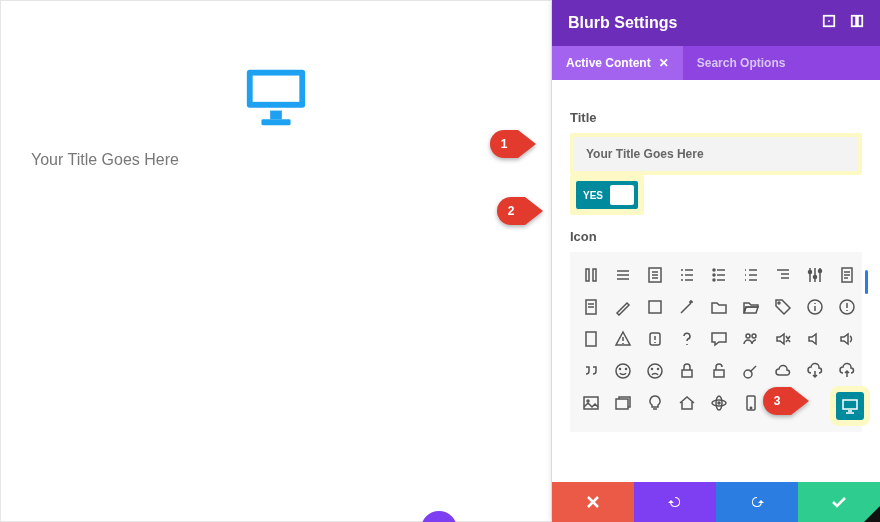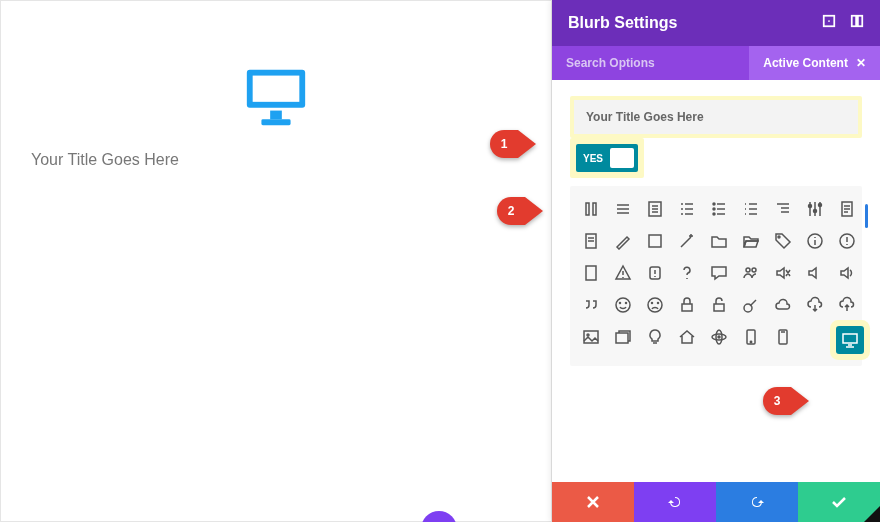--- a/index.html
+++ b/index.html
@@ -72,39 +72,41 @@
               <circle cx="8" cy="8" r="1" fill="#fff" stroke="none"></circle>
             </svg></span>
         <span><svg viewBox="0 0 16 16">
               <rect x="2" y="2" width="5" height="12"></rect>
               <rect x="9" y="2" width="5" height="12"></rect>
             </svg></span>
       </div>
     </div>
 
     <div class="panel-tabs">
-      <div class="tab tab-search">Search Options</div>
       <div class="tab tab-active">
         <span>Active Content</span>
         <span>✕</span>
       </div>
+      <div class="tab tab-search">Search Options</div>
     </div>
 
     <div class="panel-body">
+      <div class="group-label">Title</div>
       <div class="title-input-wrap">
         <input class="title-input" value="Your Title Goes Here" style="">
       </div>
 
       <div class="toggle-wrap">
         <div class="toggle">
           <span class="yes">YES</span>
           <span class="knob"></span>
         </div>
       </div>
 
+      <div class="group-label">Icon</div>
       <div class="icon-grid-wrap">
         <div class="scroll-ind"></div>
         <div class="icon-grid" id="icon-grid">
             <div class="icon-cell">
               <svg viewBox="0 0 18 18">
                 <rect x="4" y="3" width="3" height="12"></rect>
                 <rect x="11" y="3" width="3" height="12"></rect>
               </svg>
             </div>
             <div class="icon-cell">

